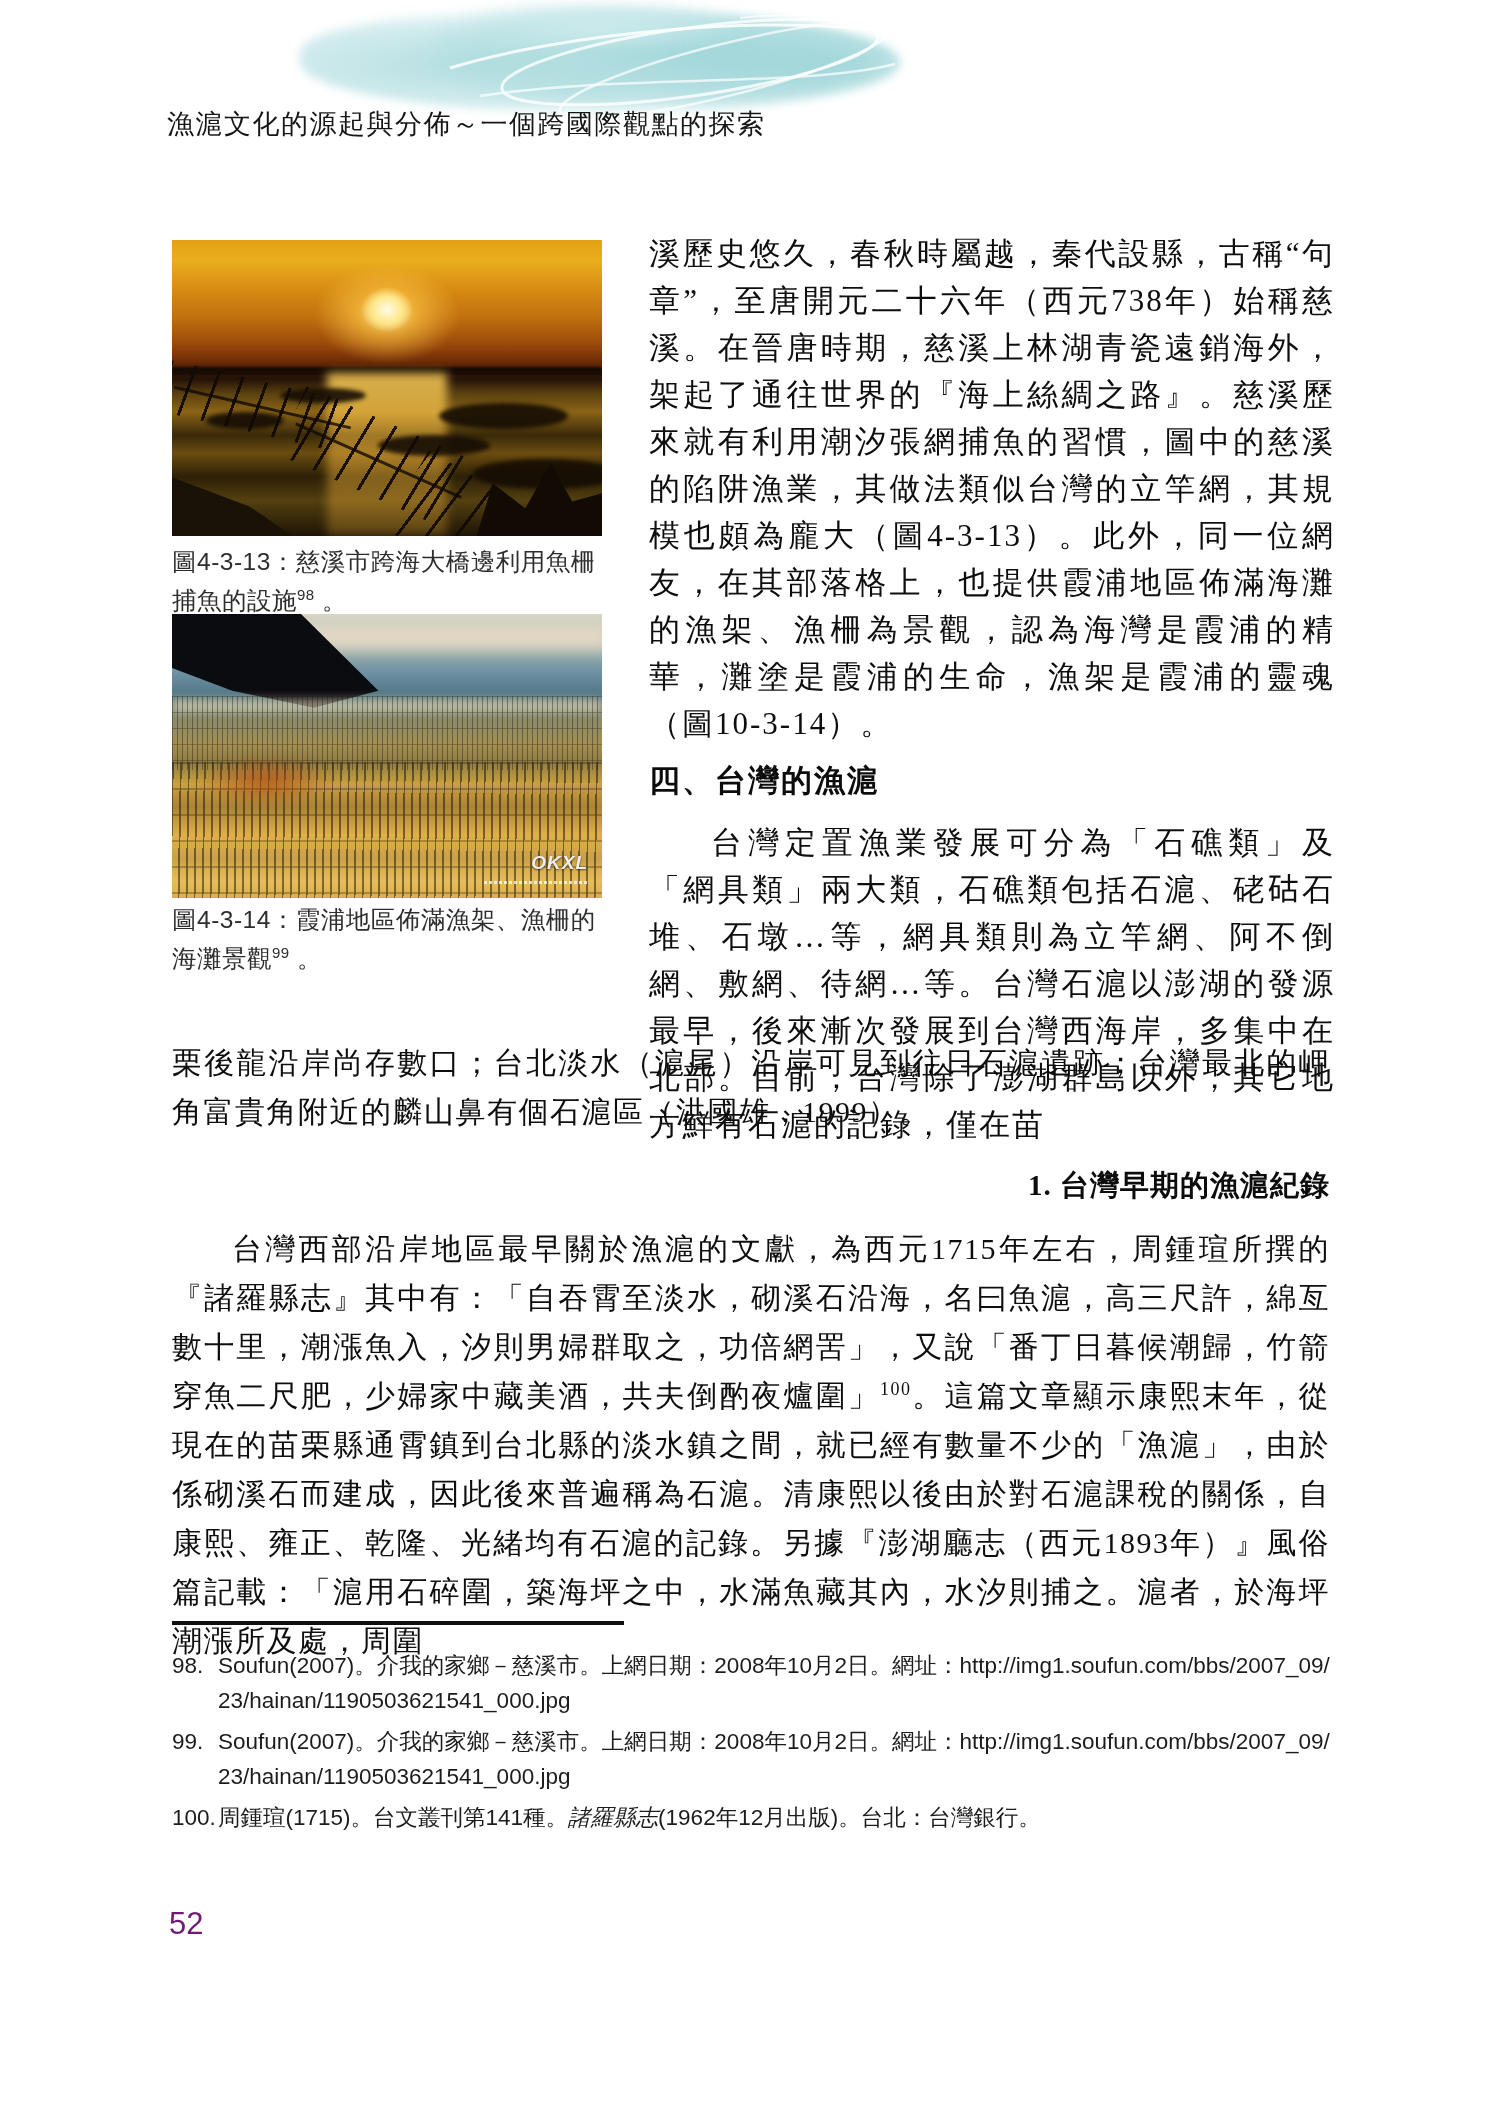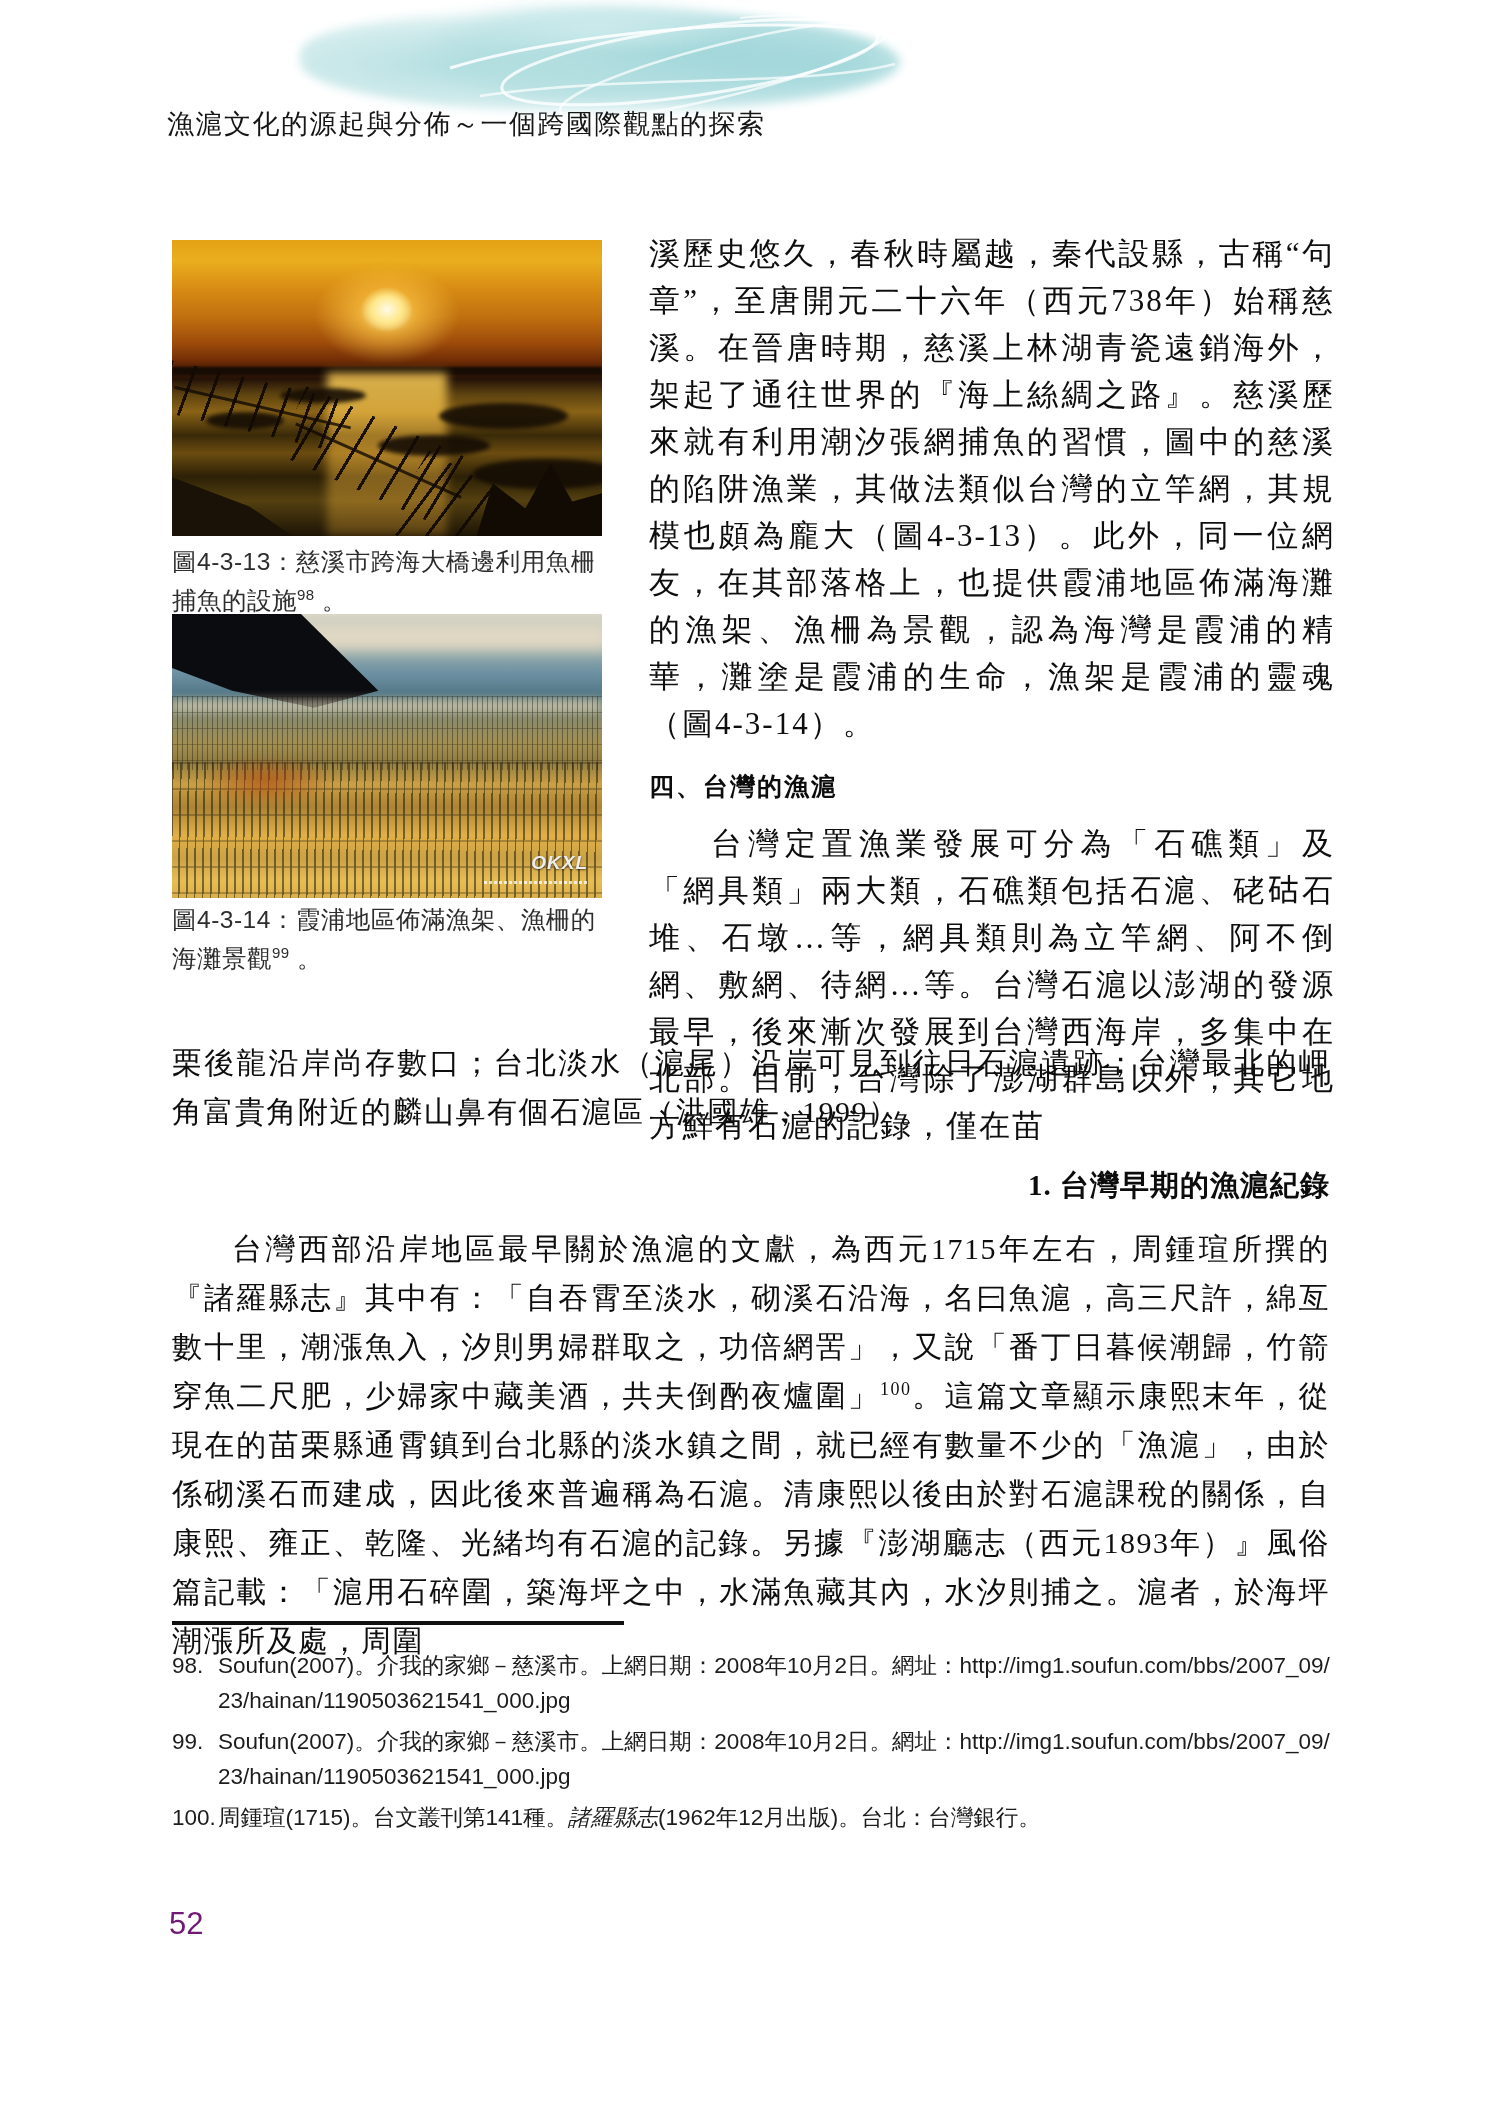--- a/index.html
+++ b/index.html
@@ -72,22 +72,22 @@
   .caption{position:absolute;left:172px;width:448px;
     font-family:"Liberation Sans","DejaVu Sans",sans-serif;
     font-size:24.5px;line-height:33px;letter-spacing:.5px;color:#2d2d2d;text-align:left;}
   .caption1{top:545px;}
   .caption2{top:903px;}
   .caption sup{font-size:15px;}
 
   
   .col-right{position:absolute;left:649px;top:230px;width:686px;}
   .col-right p{margin:0;font-size:31px;line-height:47px;letter-spacing:2px;text-align:justify;color:#0e0e0e;}
-  .section-heading{margin:23px 0 17px 0;font-family:"Liberation Sans","DejaVu Sans",sans-serif;
-    font-size:25px;font-weight:bold;letter-spacing:2px;color:#0c0c0c;}
+  .section-heading{margin:13px 0 17px 0;font-family:"Liberation Sans","DejaVu Sans",sans-serif;
+    font-size:31px;font-weight:bold;letter-spacing:2px;color:#0c0c0c;}
   .indent2{text-indent:2em;}
 
   
   .full-width{position:absolute;left:172px;top:1038px;width:1158px;}
   .full-width p{margin:0;font-size:30px;line-height:49px;letter-spacing:1.5px;text-align:justify;color:#0e0e0e;}
   .subsection-heading{margin:30px 0 18px 58px;font-size:29px;font-weight:bold;letter-spacing:1px;color:#0c0c0c;text-align:right;}
   .full-width sup{font-size:18px;line-height:0;}
   .p-record{line-height:51px;}
 
   
@@ -151,21 +151,21 @@
     <div class="red-reflection"></div>
     <div class="watermark">OKXL</div>
     <div class="watermark-sub"></div>
   </div>
   <div class="caption caption2">
     <span>圖4-3-14：霞浦地區佈滿漁架、漁柵的海灘景觀</span><sup>99</sup>
     <span>。</span>
   </div>
 
   <div class="col-right">
-    <p>溪歷史悠久，春秋時屬越，秦代設縣，古稱“句章”，至唐開元二十六年（西元738年）始稱慈溪。在晉唐時期，慈溪上林湖青瓷遠銷海外，架起了通往世界的『海上絲綢之路』。慈溪歷來就有利用潮汐張網捕魚的習慣，圖中的慈溪的陷阱漁業，其做法類似台灣的立竿網，其規模也頗為龐大（圖4-3-13）。此外，同一位網友，在其部落格上，也提供霞浦地區佈滿海灘的漁架、漁柵為景觀，認為海灣是霞浦的精華，灘塗是霞浦的生命，漁架是霞浦的靈魂（圖4-3-14）。</p>
+    <p>溪歷史悠久，春秋時屬越，秦代設縣，古稱“句章”，至唐開元二十六年（西元738年）始稱慈溪。在晉唐時期，慈溪上林湖青瓷遠銷海外，架起了通往世界的『海上絲綢之路』。慈溪歷來就有利用潮汐張網捕魚的習慣，圖中的慈溪的陷阱漁業，其做法類似台灣的立竿網，其規模也頗為龐大（圖4-3-13）。此外，同一位網友，在其部落格上，也提供霞浦地區佈滿海灘的漁架、漁柵為景觀，認為海灣是霞浦的精華，灘塗是霞浦的生命，漁架是霞浦的靈魂（圖10-3-14）。</p>
     <div class="section-heading">四、台灣的漁滬</div>
     <p class="indent2">台灣定置漁業發展可分為「石礁類」及「網具類」兩大類，石礁類包括石滬、硓𥑮石堆、石墩…等，網具類則為立竿網、阿不倒網、敷網、待網…等。台灣石滬以澎湖的發源最早，後來漸次發展到台灣西海岸，多集中在北部。目前，台灣除了澎湖群島以外，其它地方鮮有石滬的記錄，僅在苗</p>
   </div>
 
   <div class="full-width">
     <p>栗後龍沿岸尚存數口；台北淡水（滬尾）沿岸可見到往日石滬遺跡；台灣最北的岬角富貴角附近的麟山鼻有個石滬區（洪國雄，1999）。</p>
     <div class="subsection-heading">1. 台灣早期的漁滬紀錄</div>
     <p class="indent2 p-record"><span>台灣西部沿岸地區最早關於漁滬的文獻，為西元1715年左右，周鍾瑄所撰的『諸羅縣志』其中有：「自吞霄至淡水，砌溪石沿海，名曰魚滬，高三尺許，綿亙數十里，潮漲魚入，汐則男婦群取之，功倍網罟」，又說「番丁日暮候潮歸，竹箭穿魚二尺肥，少婦家中藏美酒，共夫倒酌夜爐圍」</span><sup>100</sup><span>。這篇文章顯示康熙末年，從現在的苗栗縣通霄鎮到台北縣的淡水鎮之間，就已經有數量不少的「漁滬」，由於係砌溪石而建成，因此後來普遍稱為石滬。清康熙以後由於對石滬課稅的關係，自康熙、雍正、乾隆、光緒均有石滬的記錄。另據『澎湖廳志（西元1893年）』風俗篇記載：「滬用石碎圍，築海坪之中，水滿魚藏其內，水汐則捕之。滬者，於海坪潮漲所及處，周圍</span></p>
   </div>
 

